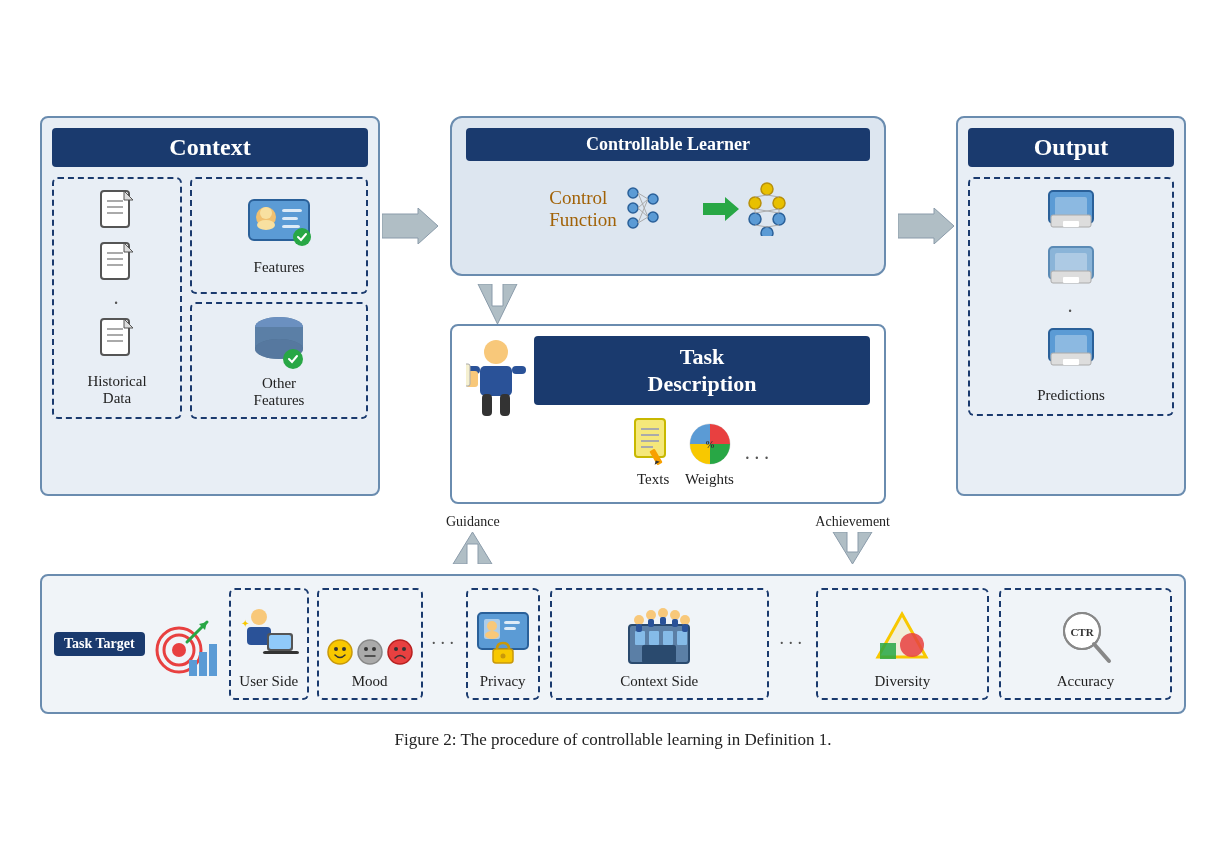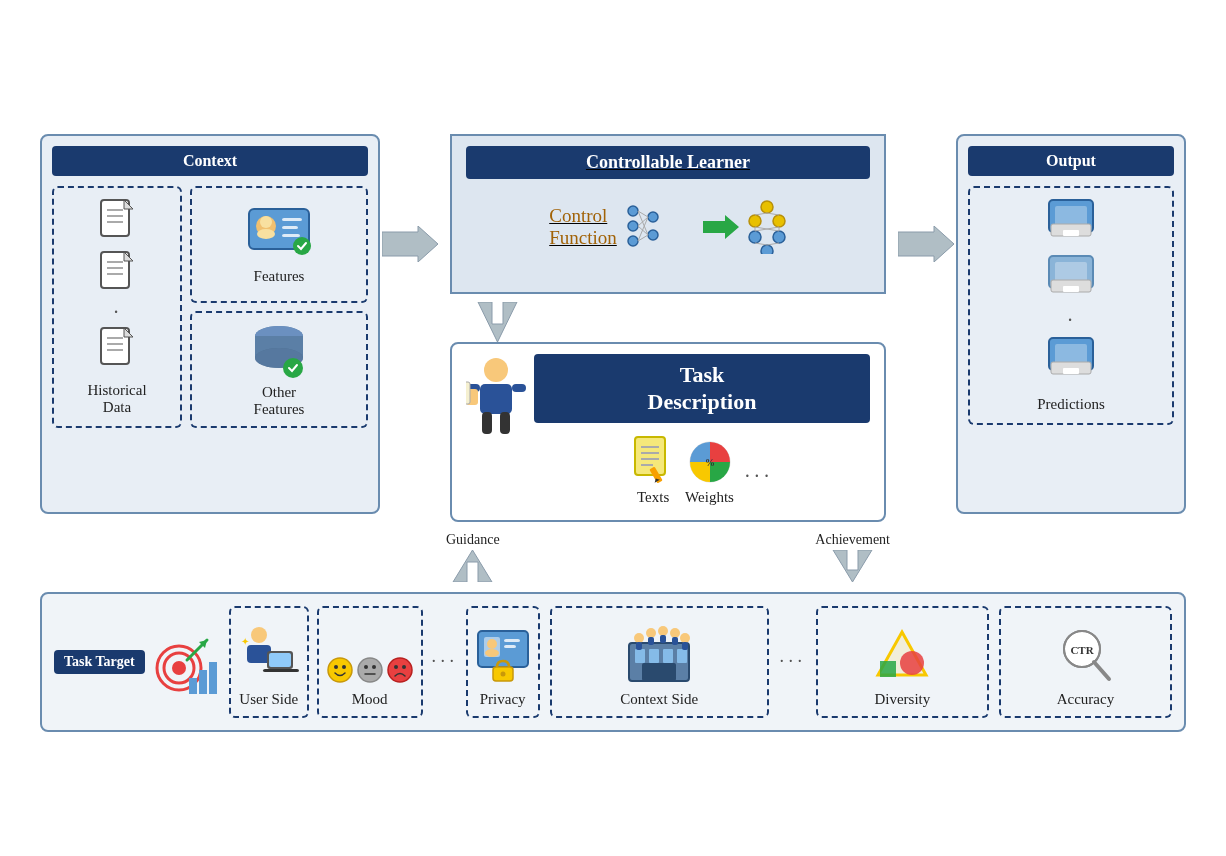--- a/index.html
+++ b/index.html
@@ -41,21 +41,21 @@
       border-radius: 8px;
       padding: 10px;
       width: 340px;
       min-height: 380px;
       flex-shrink: 0;
     }
     .box-title {
       background: #1a3a6e;
       color: #fff;
       text-align: center;
-      font-size: 16px;
+      font-size: 24px;
       font-weight: bold;
       border-radius: 4px;
       padding: 6px 10px;
       margin-bottom: 10px;
     }
     .context-inner {
       display: flex;
       flex-direction: row;
       gap: 8px;
       height: calc(100% - 50px);
@@ -105,26 +105,25 @@
       display: flex;
       flex-direction: column;
       align-items: center;
       flex: 1;
       position: relative;
       padding: 0 10px;
     }
     .controllable-learner-box {
       background: #dde6f0;
       border: 2px solid #6a8caf;
-      border-radius: 0;
+      border-radius: 12px;
       padding: 10px 14px;
       width: 100%;
       min-height: 160px;
       margin-bottom: 8px;
-      text-decoration: underline;
     }
     .controllable-learner-box .box-title {
       font-size: 18px;
     }
     .control-function-row {
       display: flex;
       flex-direction: row;
       align-items: center;
       justify-content: center;
       gap: 8px;
@@ -675,13 +674,14 @@
 
           <line x1="37" y1="35" x2="52" y2="52" stroke="#888" stroke-width="4" stroke-linecap="round"></line>
           <circle cx="25" cy="22" r="18" fill="none" stroke="#888" stroke-width="2"></circle>
         </svg>
         <div class="label-text">Accuracy</div>
       </div>
     </div>
 
   </div>
 
+  <div class="figure-caption">Figure 2: The procedure of controllable learning in Definition 1.</div>
 </div>
 
 </body></html>

